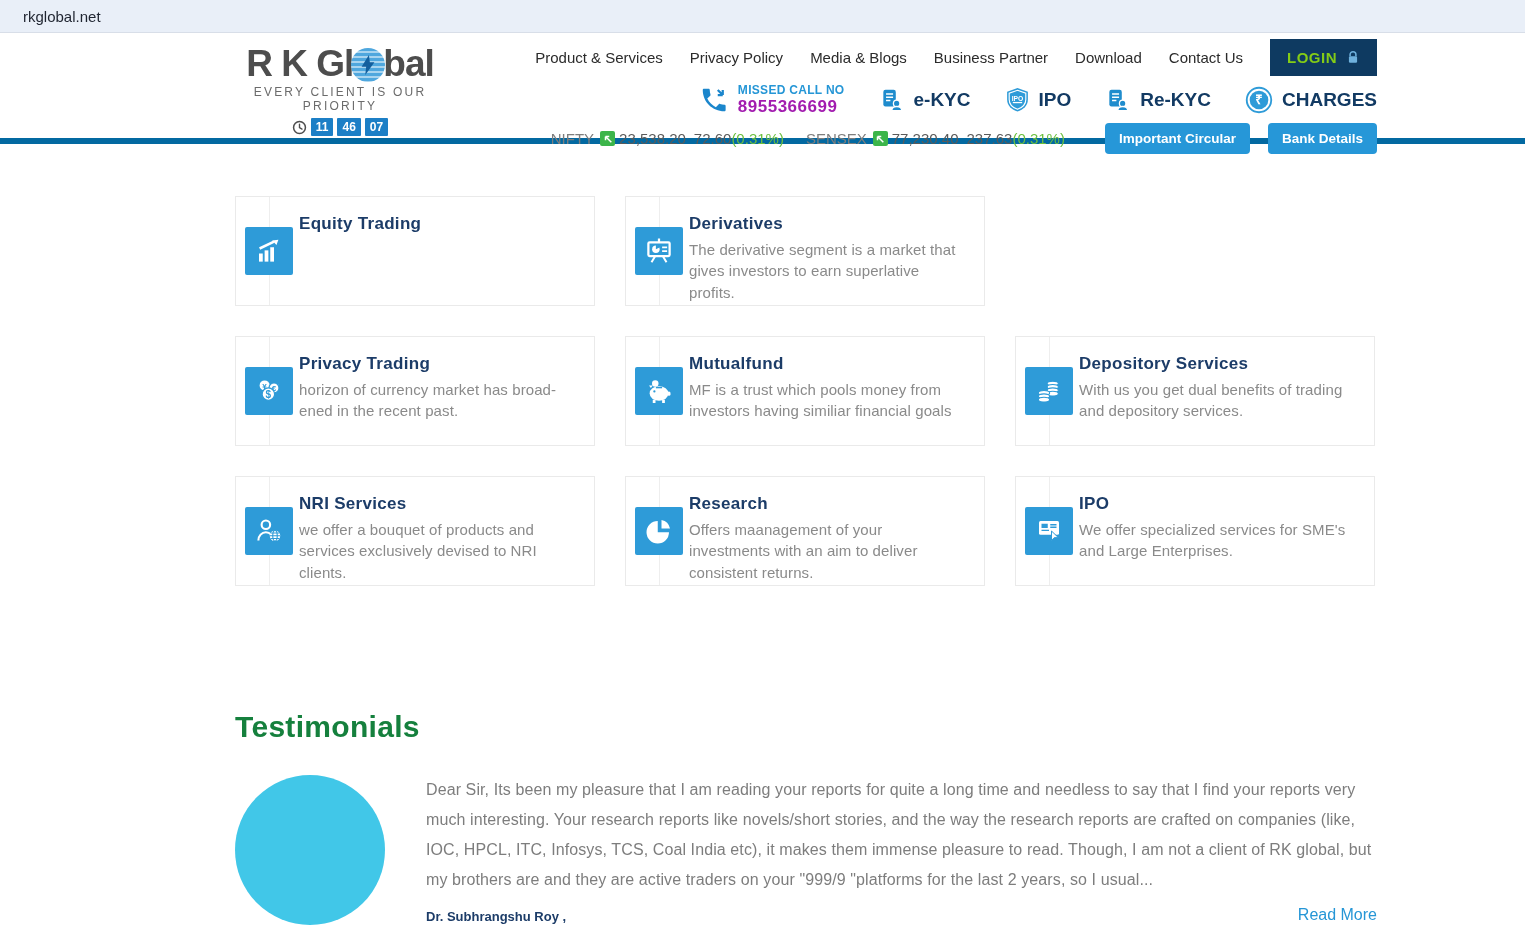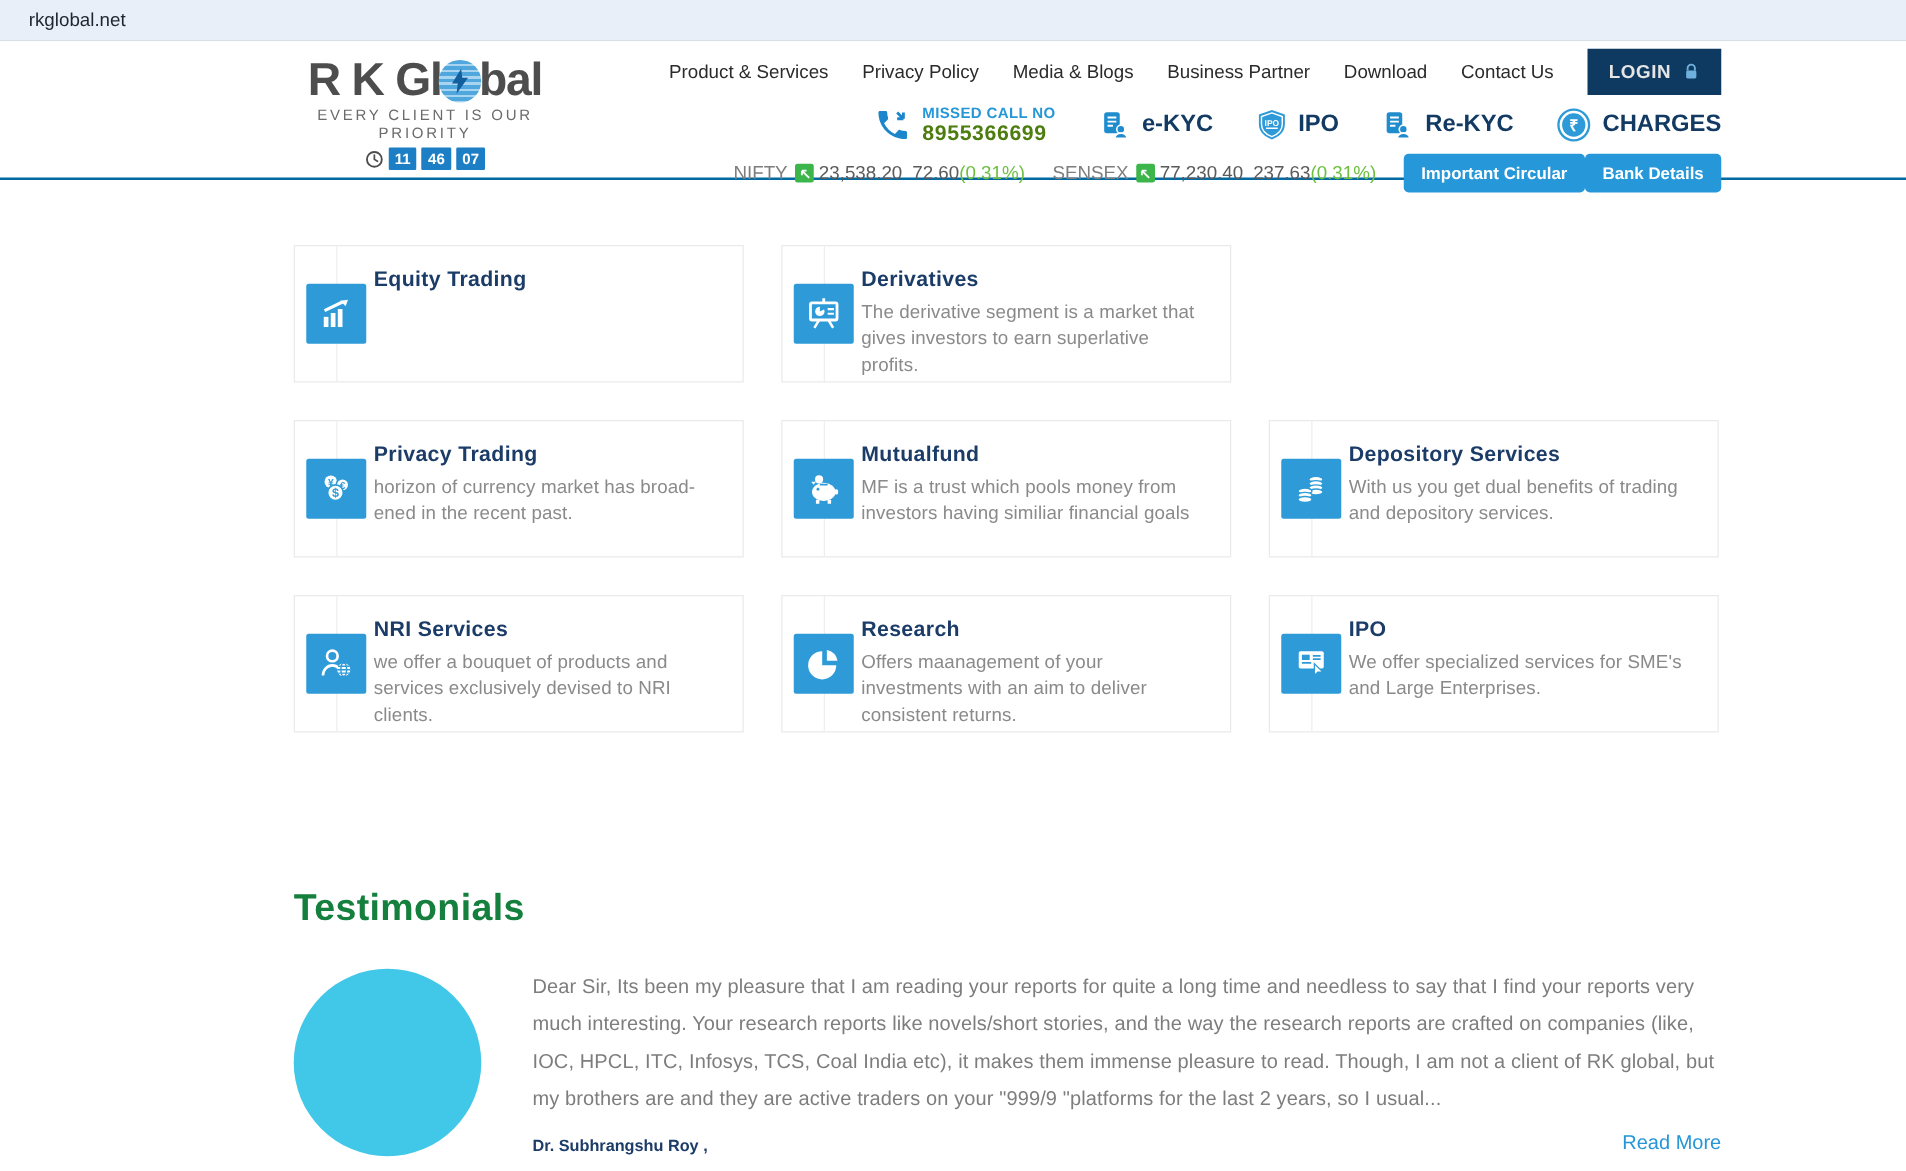--- a/index.html
+++ b/index.html
@@ -5,57 +5,57 @@
   * { margin:0; padding:0; box-sizing:border-box; }
   html,body { width:1525px; height:937px; overflow:hidden; background:#fff;
     font-family:"Liberation Sans", sans-serif; }
 
   
   .browser-bar { height:33px; background:#e9eff8; border-bottom:1px solid #d8dee8;
     display:flex; align-items:center; padding-left:23px; font-size:15px; color:#1f2430; }
 
   
   .site-header { position:relative; height:111px; background:#fff;
-    border-bottom:2px solid #0369a1; }
+    border-bottom:6px solid #0369a1; }
   .logo-block { position:absolute; left:235px; top:12px; width:210px; text-align:center; }
   .logo-line { display:flex; align-items:center; justify-content:center;
     font-weight:800; font-size:37px; color:#4d4d4d; letter-spacing:-1px; line-height:1; }
   .logo-globe { display:inline-flex; width:34px; height:34px; border-radius:50%;
     margin:0 -2px; background:repeating-linear-gradient(#4fa7de 0 3px, #a8d4ef 3px 5px);
     align-items:center; justify-content:center; position:relative; top:1px; }
   .logo-tagline { margin-top:3px; font-size:12px; letter-spacing:2.2px; color:#6b6b6b; }
   .logo-clock { margin-top:5px; display:flex; align-items:center; justify-content:center; gap:4px; }
   .clock-box { background:#1c7fc6; color:#fff; font-size:12px; font-weight:bold;
     padding:2px 5px; border-radius:1px; }
 
   .header-right { position:absolute; right:148px; top:6px; width:790px;
     display:flex; flex-direction:column; align-items:flex-end; }
 
   .nav-row { display:flex; align-items:center; gap:27px; }
   .nav-link { font-size:15px; color:#2b2b2b; cursor:pointer; white-space:nowrap; }
-  .login-btn { background:#0e3a61; color:#e5e5e5; font-size:15px; font-weight:bold;
+  .login-btn { background:#0e3a61; color:#84cc16; font-size:15px; font-weight:bold;
     letter-spacing:.5px; padding:10px 17px; display:flex; align-items:center; gap:9px;
     cursor:pointer; border:none; }
 
   .quick-row { display:flex; align-items:center; gap:34px; margin-top:7px; }
   .missed-call { display:flex; align-items:center; gap:9px; }
   .mc-l1 { color:#2596d6; font-size:12px; font-weight:bold; letter-spacing:.3px; }
-  .mc-l2 { color:#4d7c0f; font-size:17px; font-weight:800; letter-spacing:.5px; }
+  .mc-l2 { color:#a21caf; font-size:17px; font-weight:800; letter-spacing:.5px; }
   .quick-item { display:flex; align-items:center; gap:9px; cursor:pointer; }
   .quick-label { color:#123a63; font-size:19px; font-weight:600; }
 
   .ticker-row { display:flex; align-items:center; margin-top:6px; font-size:15px; }
   .tk-label { color:#7e7e7e; margin-right:6px; }
   .tk-box { width:15px; height:15px; background:#3cb54a; border-radius:2px;
     display:inline-flex; align-items:center; justify-content:center; margin-right:4px; }
   .tk-val { color:#5a5a5a; margin-right:8px; }
   .tk-chg { color:#5a5a5a; }
   .tk-pct { color:#6cbf3f; margin-right:22px; }
   .tk-btn { background:#2697d8; color:#fff; font-size:13.5px; font-weight:bold;
-    padding:8px 14px; border-radius:4px; border:none; cursor:pointer; margin-left:0; white-space:nowrap; }
+    padding:8px 14px; border-radius:4px; border:none; cursor:pointer; margin-left:18px; white-space:nowrap; }
 
   
   .services { margin:52px 0 0 235px; width:1140px; display:grid;
     grid-template-columns:repeat(3,360px); gap:30px; }
   .card { position:relative; height:110px; border:1px solid #eaeaea; background:#fff;
     padding:17px 18px 14px 63px; cursor:pointer; }
   .card::before { content:""; position:absolute; left:33px; top:0; bottom:0; width:1px; background:#eee; }
   .card-icon { position:absolute; left:9px; top:50%; transform:translateY(-50%);
     width:48px; height:48px; background:#2e9bd8; border-radius:2px;
     display:flex; align-items:center; justify-content:center; }

